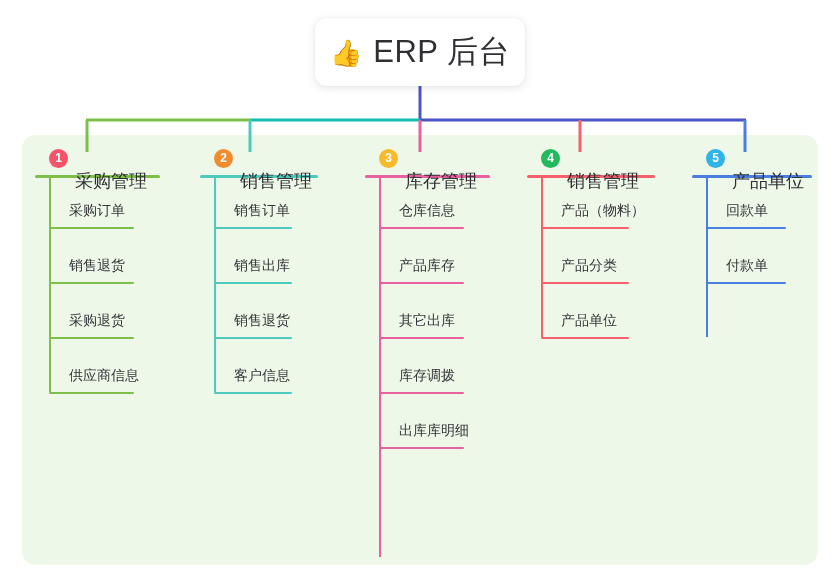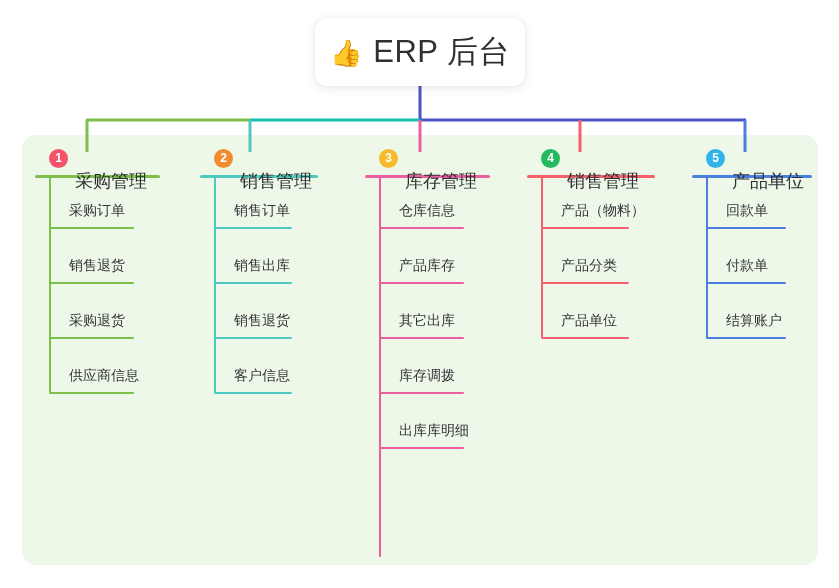--- a/index.html
+++ b/index.html
@@ -281,21 +281,17 @@
         <div class="leaf-list">
           <div class="leaf-spine" style="background: rgb(74, 127, 224); height: 159px;"></div>
           <div class="leaf">
             <span class="leaf-text">回款单</span>
             <div class="leaf-rule" style="background: rgb(74, 127, 224); width: 80px;"></div>
           </div>
           <div class="leaf">
             <span class="leaf-text">付款单</span>
             <div class="leaf-rule" style="background: rgb(74, 127, 224); width: 80px;"></div>
           </div>
-          <div class="leaf">
-            <span class="leaf-text">结算账户</span>
-            <div class="leaf-rule" style="background: rgb(74, 127, 224); width: 80px;"></div>
-          </div>
         </div>
       </div>
     </div>
 
 </div>
 
 </body></html>

